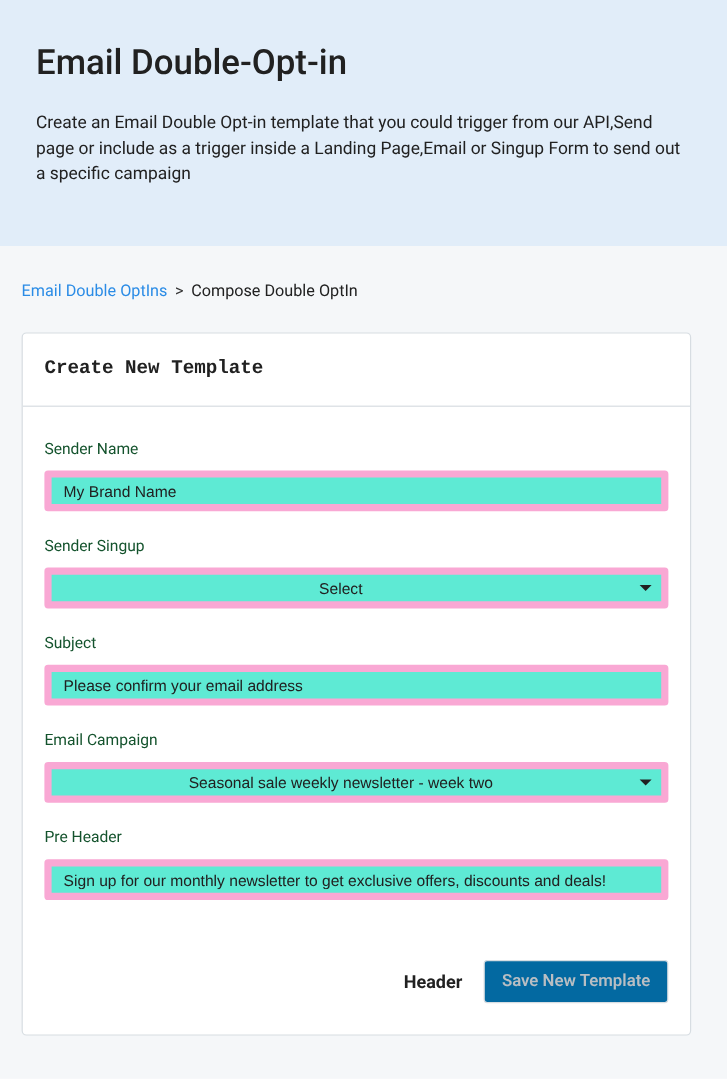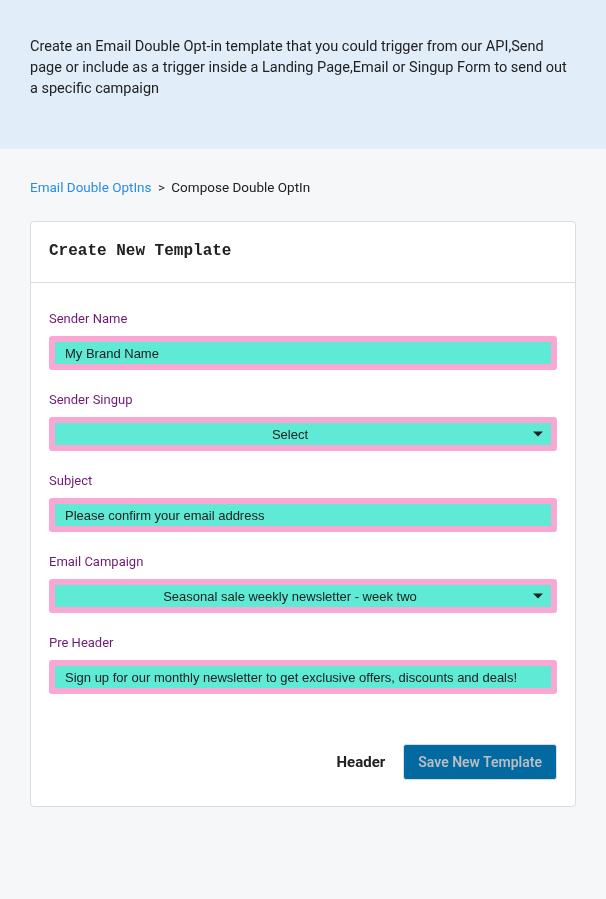--- a/index.html
+++ b/index.html
@@ -23,21 +23,21 @@
       color: #212121;
       margin-bottom: 22px;
     }
     .hero p {
       font-size: 14.5px;
       line-height: 1.45;
       color: #212121;
       max-width: 540px;
     }
     .content {
-      padding: 30px 30px 20px 30px;
+      padding: 30px 30px 20px 18px;
     }
     .breadcrumb {
       font-size: 13.5px;
       margin-bottom: 26px;
       color: #212121;
     }
     .breadcrumb a {
       color: #2b8ce6;
       text-decoration: none;
     }
@@ -62,21 +62,21 @@
     }
     .card-body {
       padding: 28px 18px 10px 18px;
     }
     .form-group {
       margin-bottom: 22px;
     }
     .form-label {
       display: block;
       font-size: 13px;
-      color: #701a75;
+      color: #14532d;
       margin-bottom: 10px;
     }
     .form-control {
       width: 100%;
       height: 34px;
       border: 6px solid #f9a8d4;
       border-radius: 3px;
       padding: 0 10px;
       font-size: 13px;
       color: #212121;
@@ -133,20 +133,21 @@
       font-weight: 600;
       color: #b9bec3;
       cursor: default;
       font-family: inherit;
     }
   </style>
 </head>
 <body>
 
 <div class="hero">
+  <h1>Email Double-Opt-in</h1>
   <p>Create an Email Double Opt-in template that you could trigger from our API,Send page or include as a trigger inside a Landing Page,Email or Singup Form to send out a specific campaign</p>
 </div>
 
 <div class="content">
 
   <div class="breadcrumb">
     <a href="#">Email Double OptIns</a>
     <span class="sep">&gt;</span>
     <span>Compose Double OptIn</span>
   </div>

